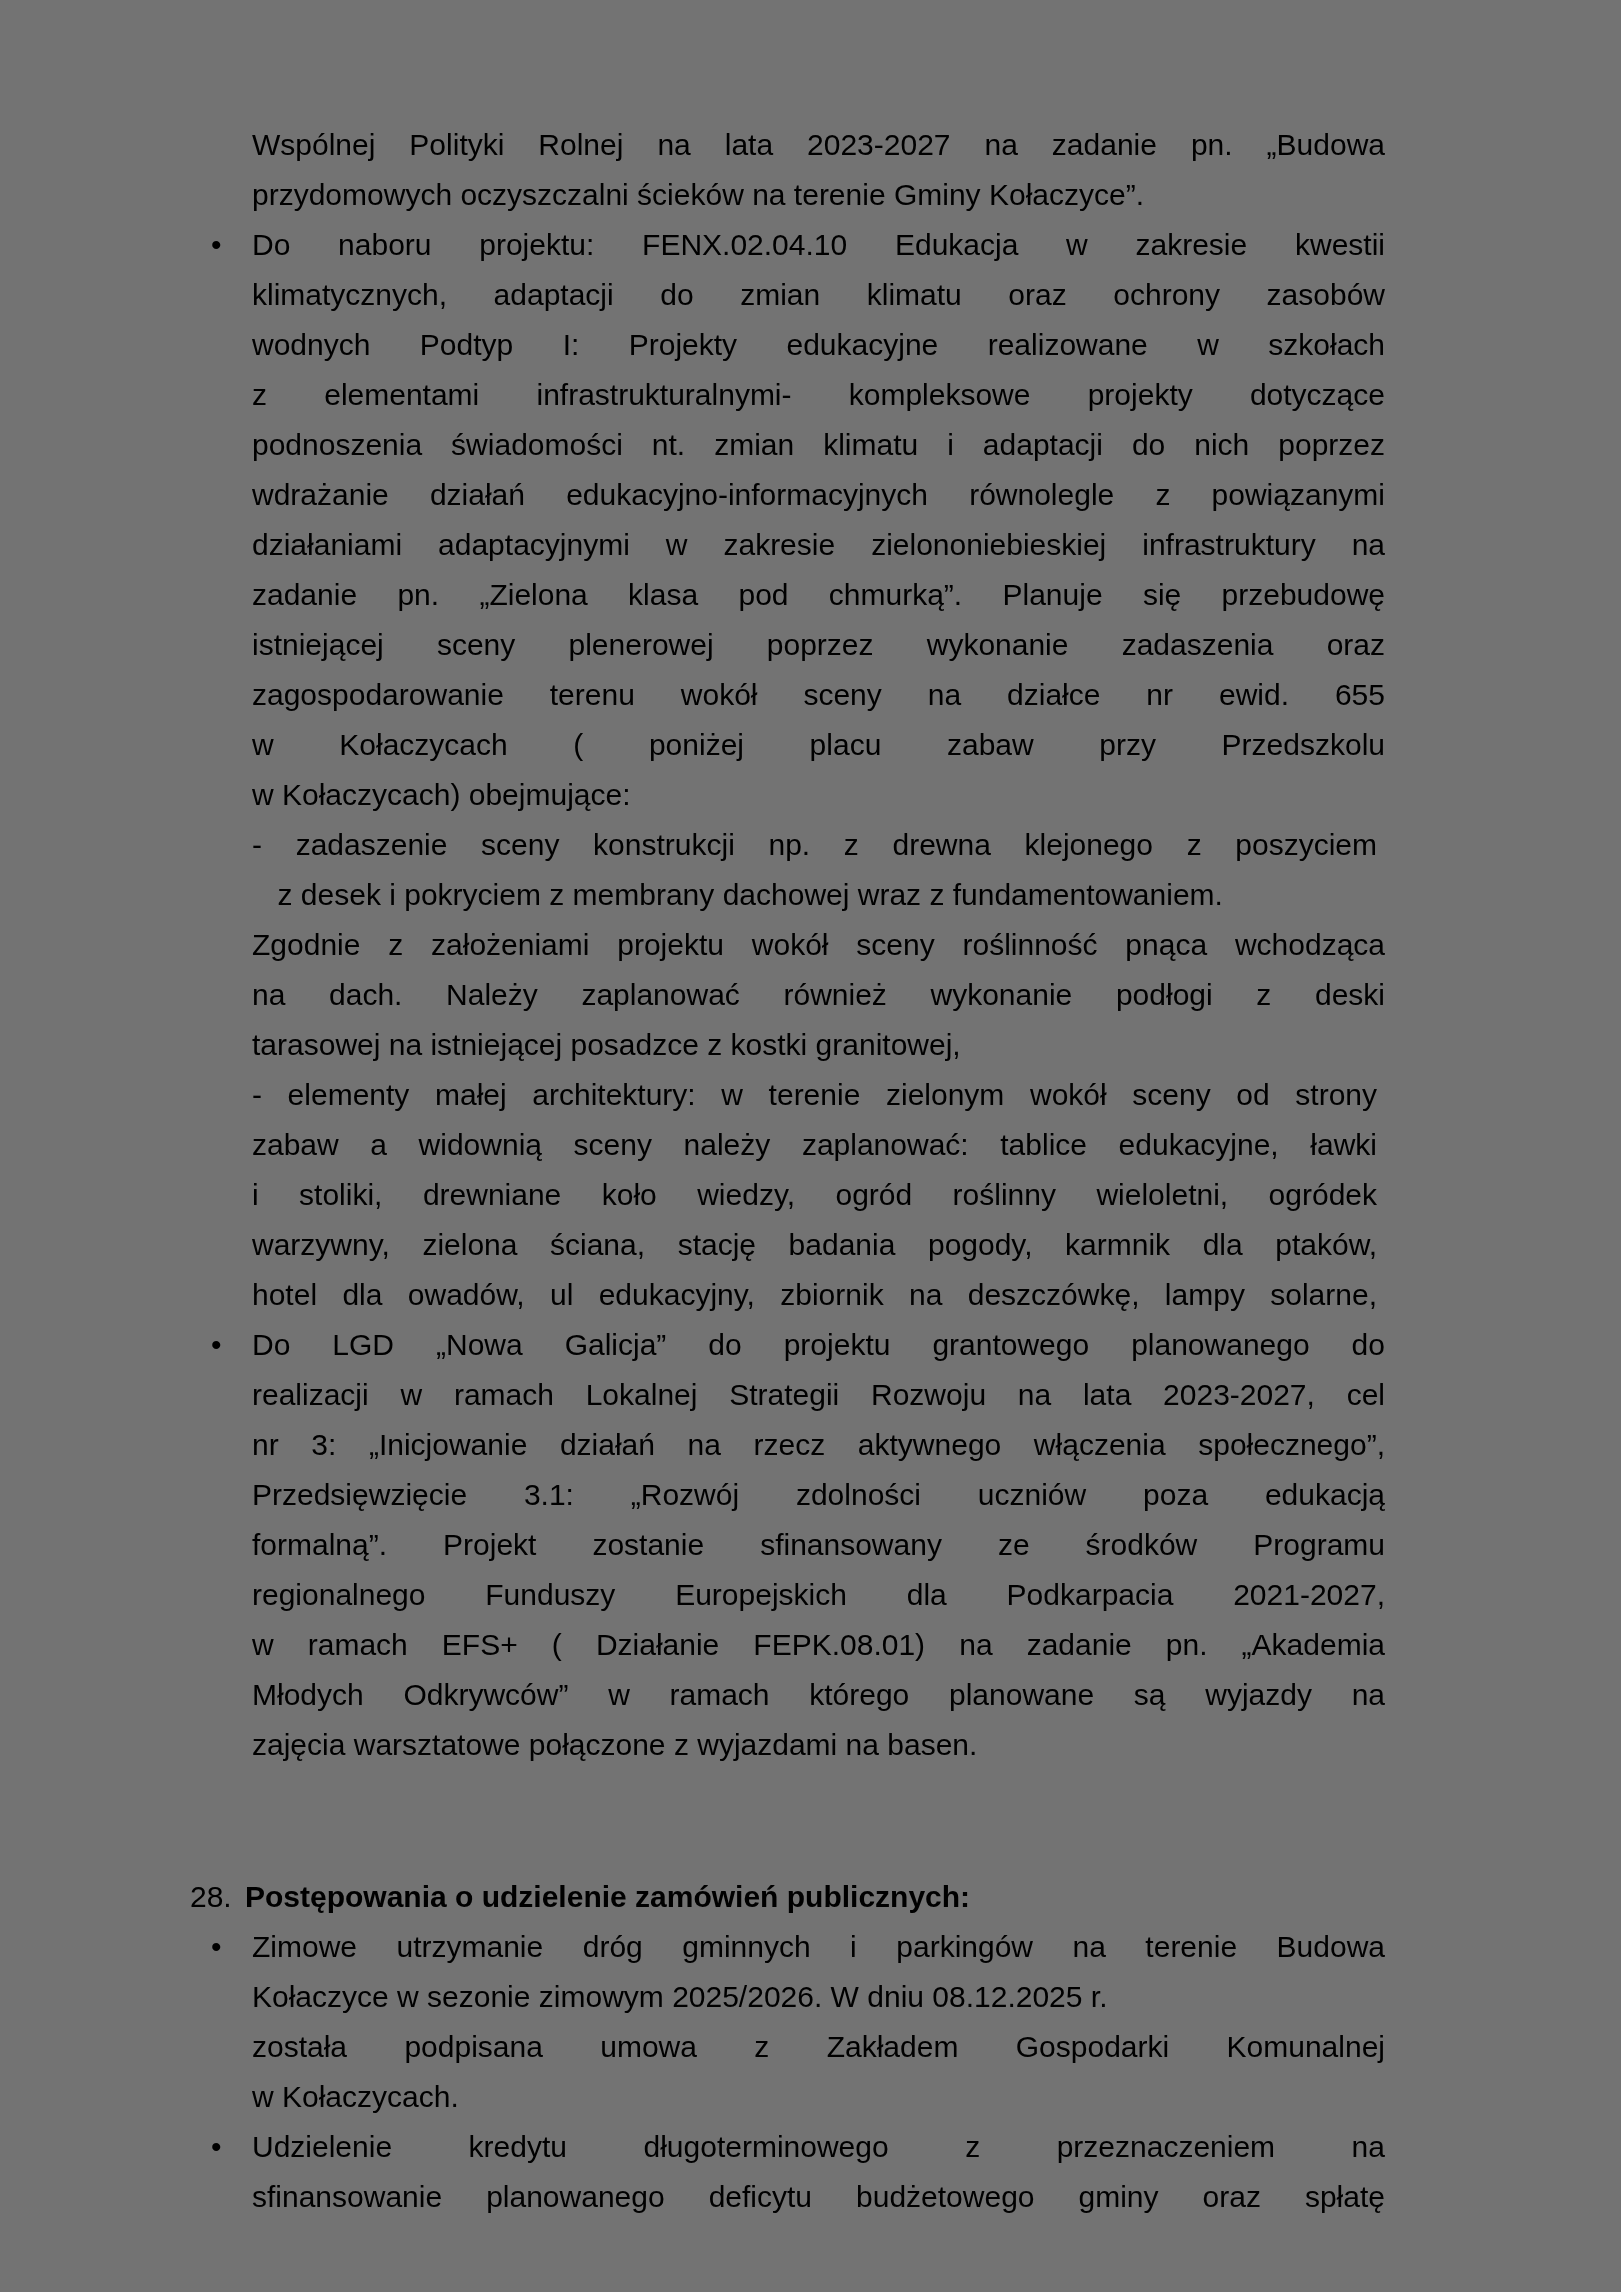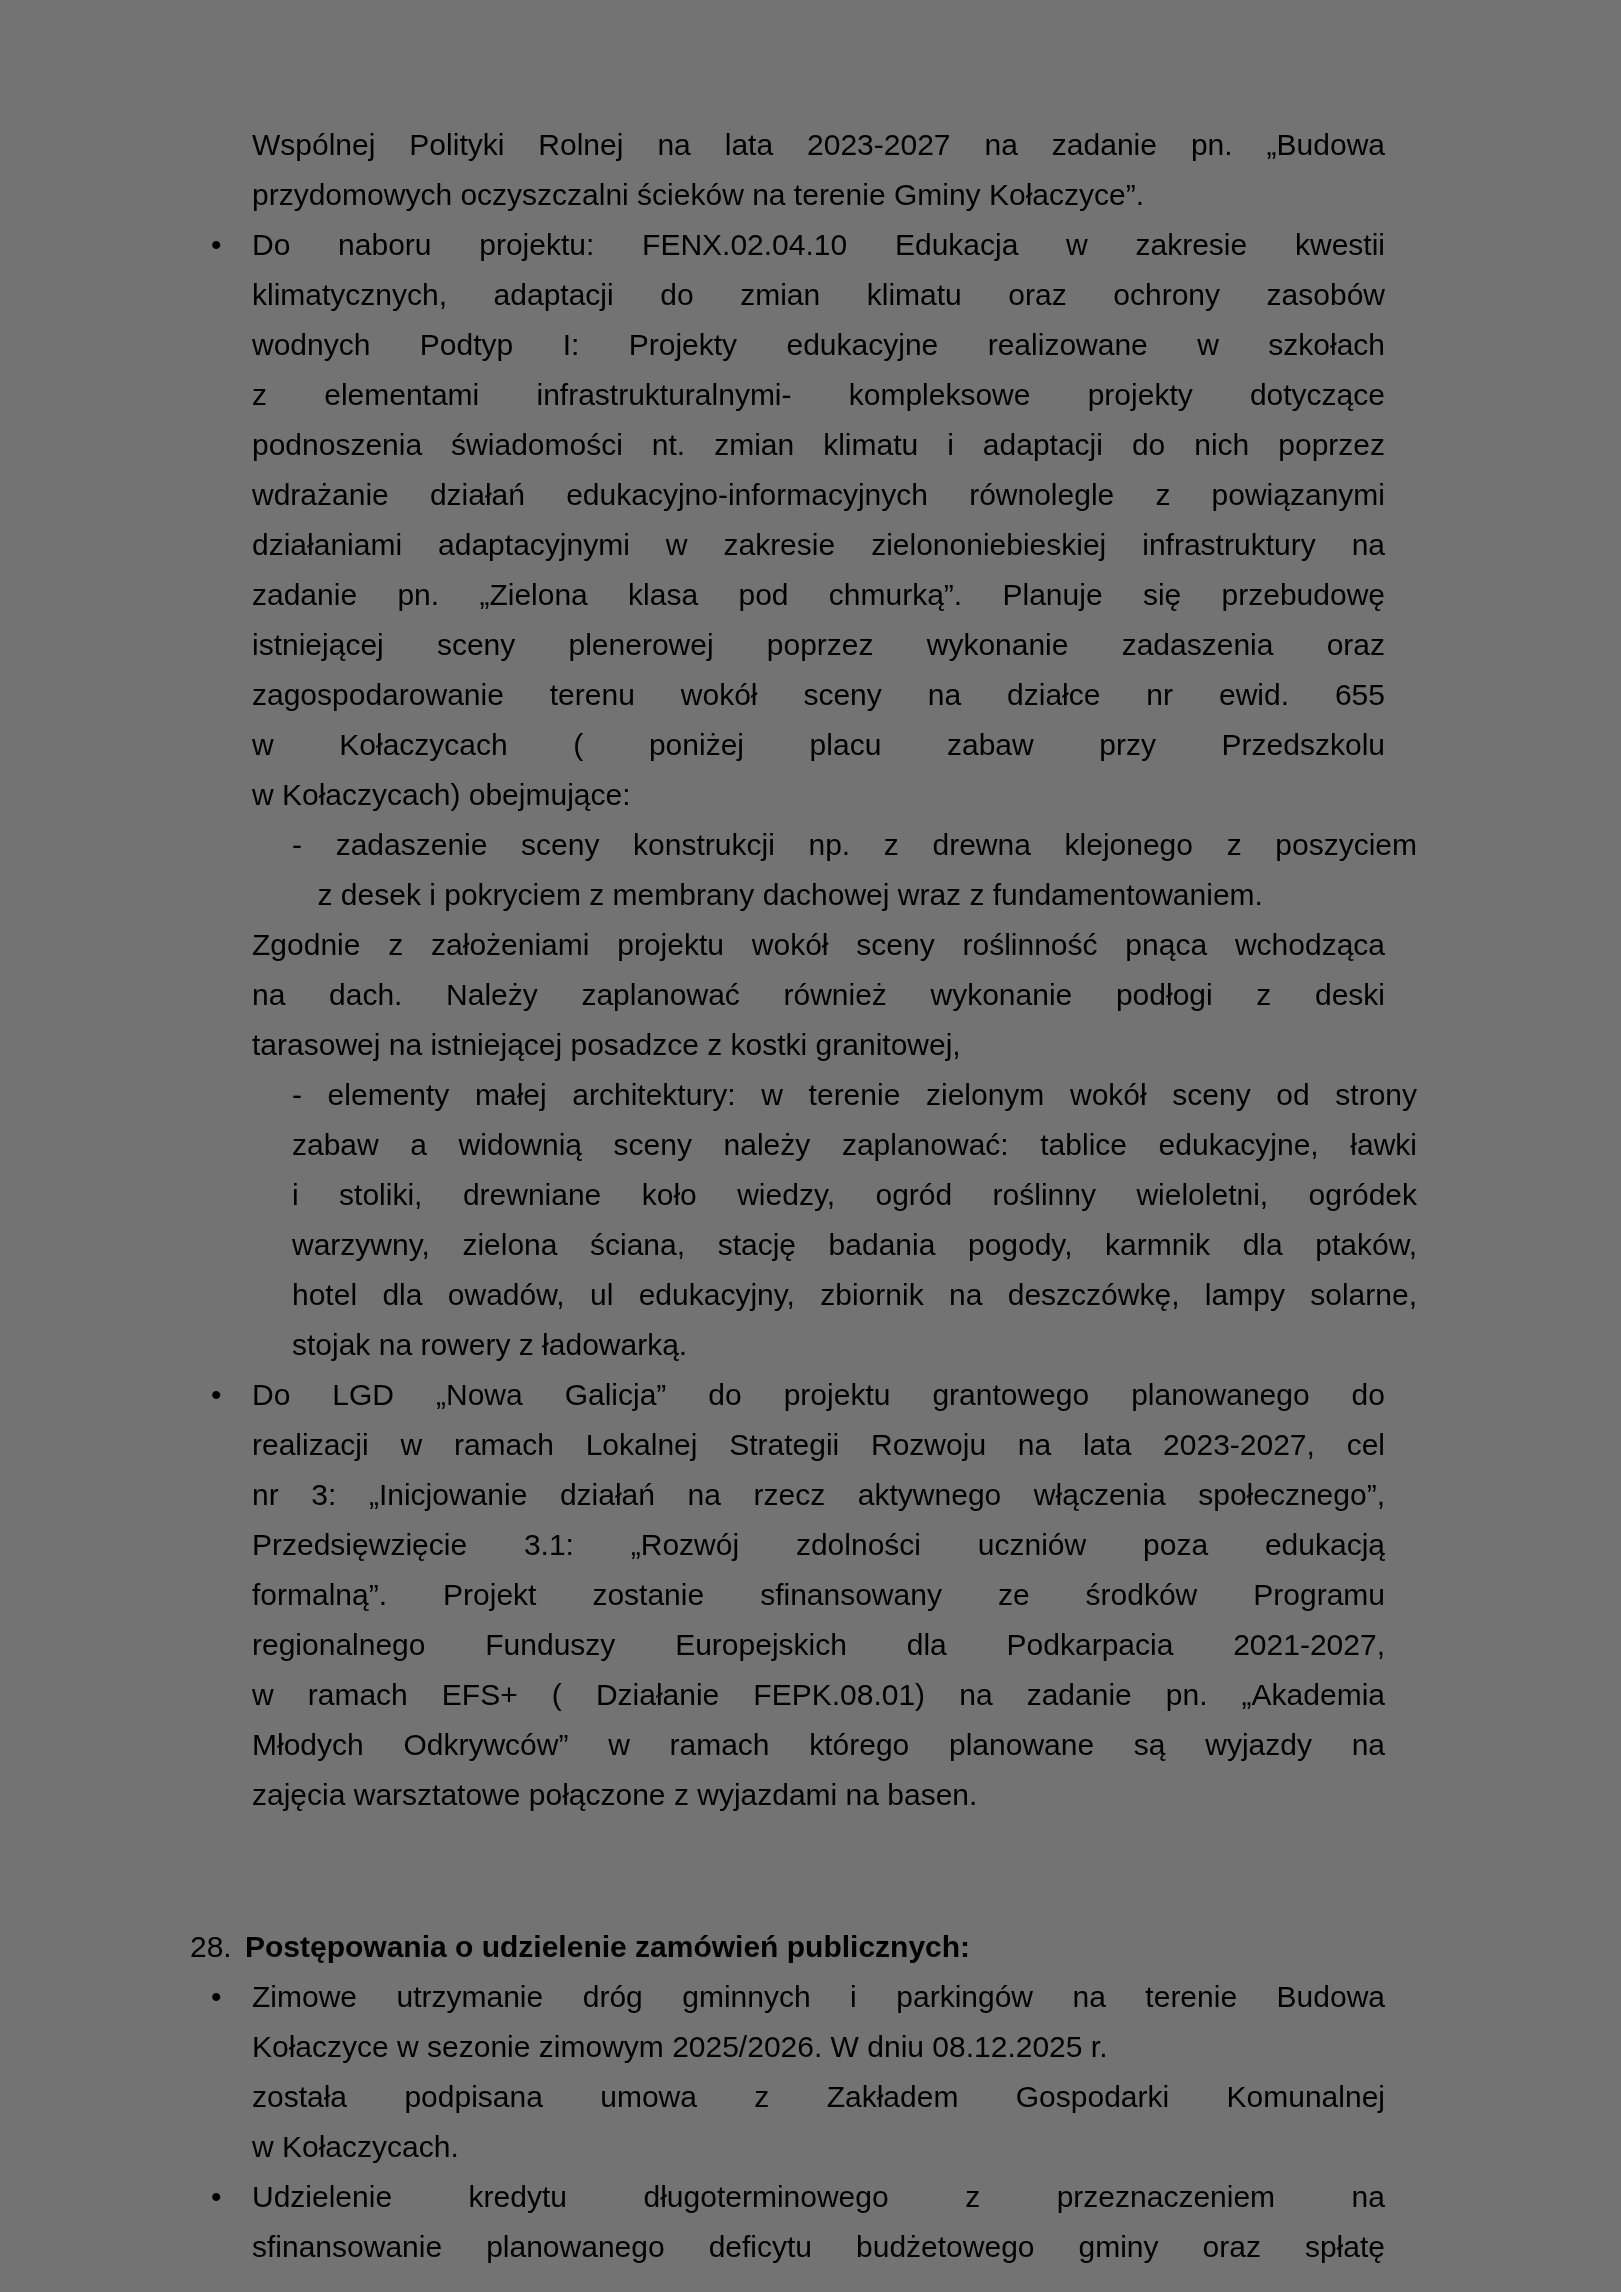--- a/index.html
+++ b/index.html
@@ -51,21 +51,21 @@
   .bullet .marker {
     position: absolute;
     left: -41px;
     top: 0;
     font-size: 30px;
     line-height: 50px;
     width: 23.5px;
     text-align: left;
   }
   .dash-wrap {
-    margin-left: 118px;
+    margin-left: 78px;
     width: 1125px;
   }
   .dash-line1 {
     text-align: justify;
   }
   .dash-line2 {
     text-align: left;
     padding-left: 25.5px;
   }
 
@@ -141,21 +141,20 @@
       <span class="line">na  dach.  Należy  zaplanować  również  wykonanie  podłogi  z  deski</span>
       <span class="line nojust">tarasowej na istniejącej posadzce z kostki granitowej,</span>
     </div>
 
     <div class="para dash-wrap">
       <span class="line">- elementy małej architektury: w terenie zielonym wokół sceny od strony</span>
       <span class="line">zabaw a widownią sceny należy zaplanować: tablice edukacyjne, ławki</span>
       <span class="line">i  stoliki,  drewniane  koło  wiedzy,  ogród  roślinny  wieloletni,  ogródek</span>
       <span class="line">warzywny, zielona ściana, stację badania pogody, karmnik dla ptaków,</span>
       <span class="line">hotel dla owadów, ul edukacyjny, zbiornik na deszczówkę, lampy solarne,</span>
-      <span class="line nojust">stojak na rowery z ładowarką.</span>
     </div>
 
     <div class="para bullet">
       <span class="marker">•</span>
       <span class="line">Do  LGD  „Nowa  Galicja”  do  projektu  grantowego  planowanego  do</span>
       <span class="line">realizacji w ramach Lokalnej Strategii Rozwoju na lata 2023-2027, cel</span>
       <span class="line">nr 3: „Inicjowanie działań na rzecz aktywnego włączenia społecznego”,</span>
       <span class="line">Przedsięwzięcie  3.1:  „Rozwój  zdolności  uczniów  poza  edukacją</span>
       <span class="line">formalną”.  Projekt  zostanie  sfinansowany  ze  środków  Programu</span>
       <span class="line">regionalnego  Funduszy  Europejskich  dla  Podkarpacia  2021-2027,</span>

